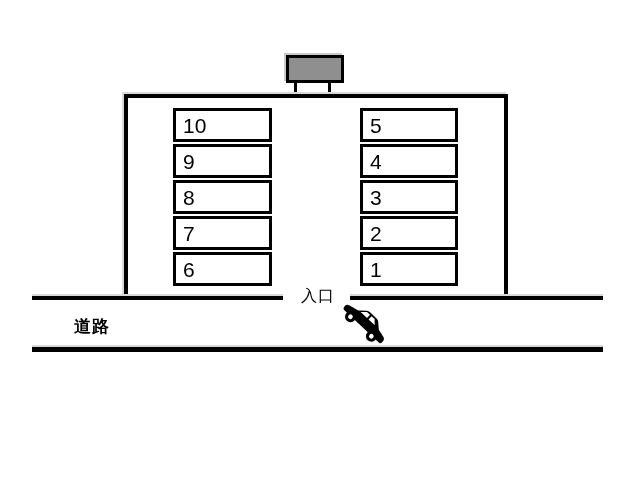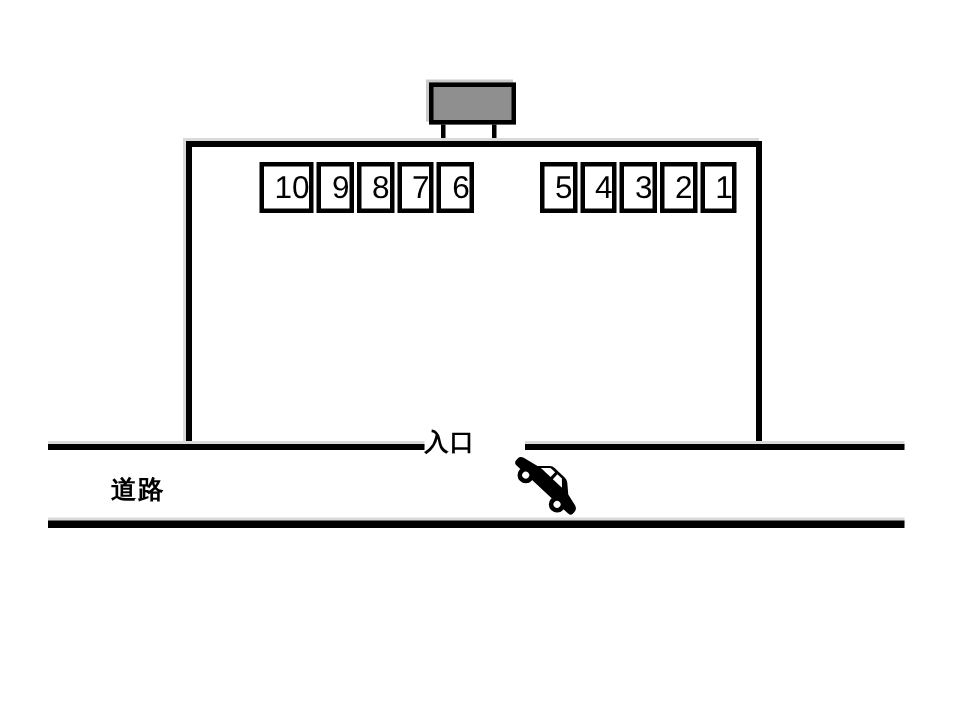--- a/index.html
+++ b/index.html
@@ -45,21 +45,21 @@
     box-sizing: border-box;
     box-shadow: -2px -2px 0 #d9d9d9;
     background: #ffffff;
   }
 
   
   .pcol {
     position: absolute;
     top: 108px;
     display: flex;
-    flex-direction: row;
+    flex-direction: column;
     gap: 2px;
   }
   .pcol-left  { left: 173px; width: 99px; }
   .pcol-right { left: 360px; width: 98px; }
   .pspace {
     height: 34px;
     border: 3px solid #000;
     box-sizing: border-box;
     background: #ffffff;
     display: flex;
@@ -72,23 +72,23 @@
 
   
   .road-line { position: absolute; background: #000; box-shadow: 0 -2px 0 #d9d9d9; }
   .road-upper-left  { left: 32px;  top: 296px; width: 251px; height: 4px; }
   .road-upper-right { left: 350px; top: 296px; width: 253px; height: 4px; }
   .road-lower       { left: 32px;  top: 347px; width: 571px; height: 5px; }
 
   
   .entrance-label {
     position: absolute;
-    left: 283px; top: 288px;
+    left: 301px; top: 288px;
     font-size: 16px;
-    font-weight: bold;
+    font-weight: normal;
     color: #000;
     letter-spacing: 1px;
     line-height: 1;
   }
   .road-label {
     position: absolute;
     left: 74px; top: 318px;
     font-size: 17px;
     font-weight: bold;
     color: #000;

